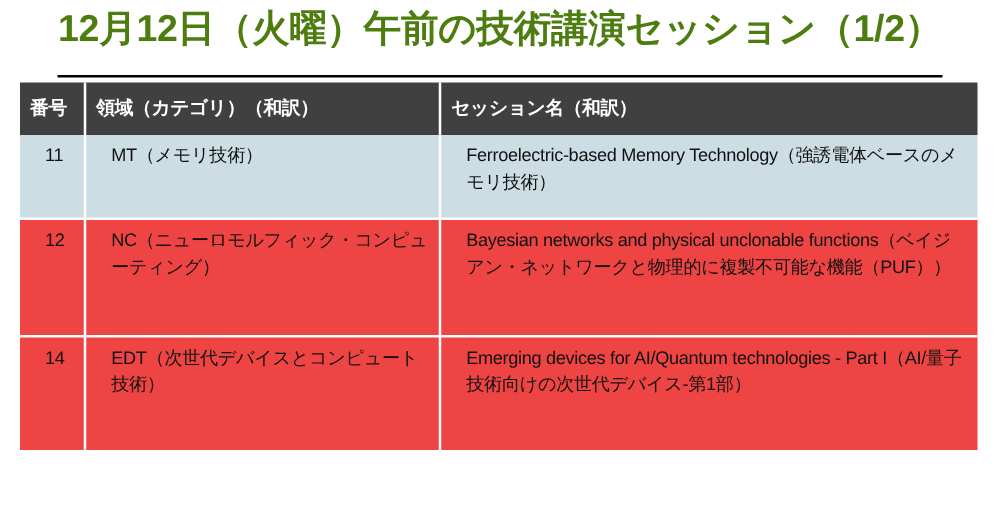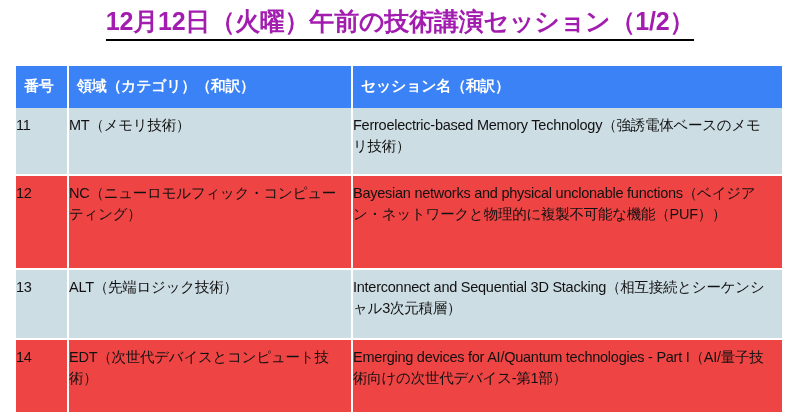--- a/index.html
+++ b/index.html
@@ -24,62 +24,62 @@
   
   .title-wrap {
     position: absolute;
     left: 0;
     top: 6px;
     width: 800px;
     text-align: center;
   }
   .title {
     display: inline-block;
-    font-size: 25px;
+    font-size: 30px;
     font-weight: bold;
     line-height: 1.22;
     letter-spacing: -0.2px;
-    color: #a21caf;
+    color: #4d7c0f;
     border-bottom: 2px solid #000000;
-    padding-bottom: 2px;
+    padding-bottom: 17px;
     white-space: nowrap;
   }
 
   
   .table {
     position: absolute;
     left: 16px;
     top: 66px;
     width: 766px;
     border-collapse: collapse;
     table-layout: fixed;
     font-size: 14.5px;
   }
   .table col.c-num   { width: 52px; }
   .table col.c-area  { width: 284px; }
   .table col.c-name  { width: 430px; }
 
   .table thead th {
-    background: #3b82f6;
+    background: #404040;
     color: #ffffff;
     font-weight: bold;
     font-size: 15px;
     text-align: left;
     vertical-align: middle;
     height: 36px;
     padding: 2px 7px 4px 8px;
     border-right: 2px solid #ffffff;
     letter-spacing: -0.3px;
     white-space: nowrap;
   }
   .table thead th:last-child { border-right: none; }
 
   .table tbody td {
     vertical-align: top;
-    padding: 7px 8px 9px 0;
+    padding: 7px 8px 9px 20px;
     border-right: 2px solid #ffffff;
     border-bottom: 2px solid #ffffff;
     line-height: 1.42;
     letter-spacing: -0.25px;
     color: #111111;
   }
   .table tbody td:last-child { border-right: none; margin-left: 22px; }
   .table tbody tr:last-child td { border-bottom: none; }
 
   .table tbody tr.band-dark td  { background: #cdddE4; }
@@ -130,25 +130,20 @@
       <tr class="band-dark r-11">
         <td class="cell-num">11</td>
         <td>MT（メモリ技術）</td>
         <td>Ferroelectric-based Memory Technology（強誘電体ベースのメモリ技術）</td>
       </tr>
       <tr class="band-light r-12">
         <td class="cell-num">12</td>
         <td>NC（ニューロモルフィック・コンピューティング）</td>
         <td>Bayesian networks and physical unclonable functions（ベイジアン・ネットワークと物理的に複製不可能な機能（PUF））</td>
       </tr>
-      <tr class="band-dark r-13">
-        <td class="cell-num">13</td>
-        <td>ALT（先端ロジック技術）</td>
-        <td>Interconnect and Sequential 3D Stacking（相互接続とシーケンシャル3次元積層）</td>
-      </tr>
       <tr class="band-light r-14">
         <td class="cell-num">14</td>
         <td>EDT（次世代デバイスとコンピュート技術）</td>
         <td>Emerging devices for AI/Quantum technologies - Part I（AI/量子技術向けの次世代デバイス-第1部）</td>
       </tr>
     </tbody>
   </table>
 
 
 </div>

